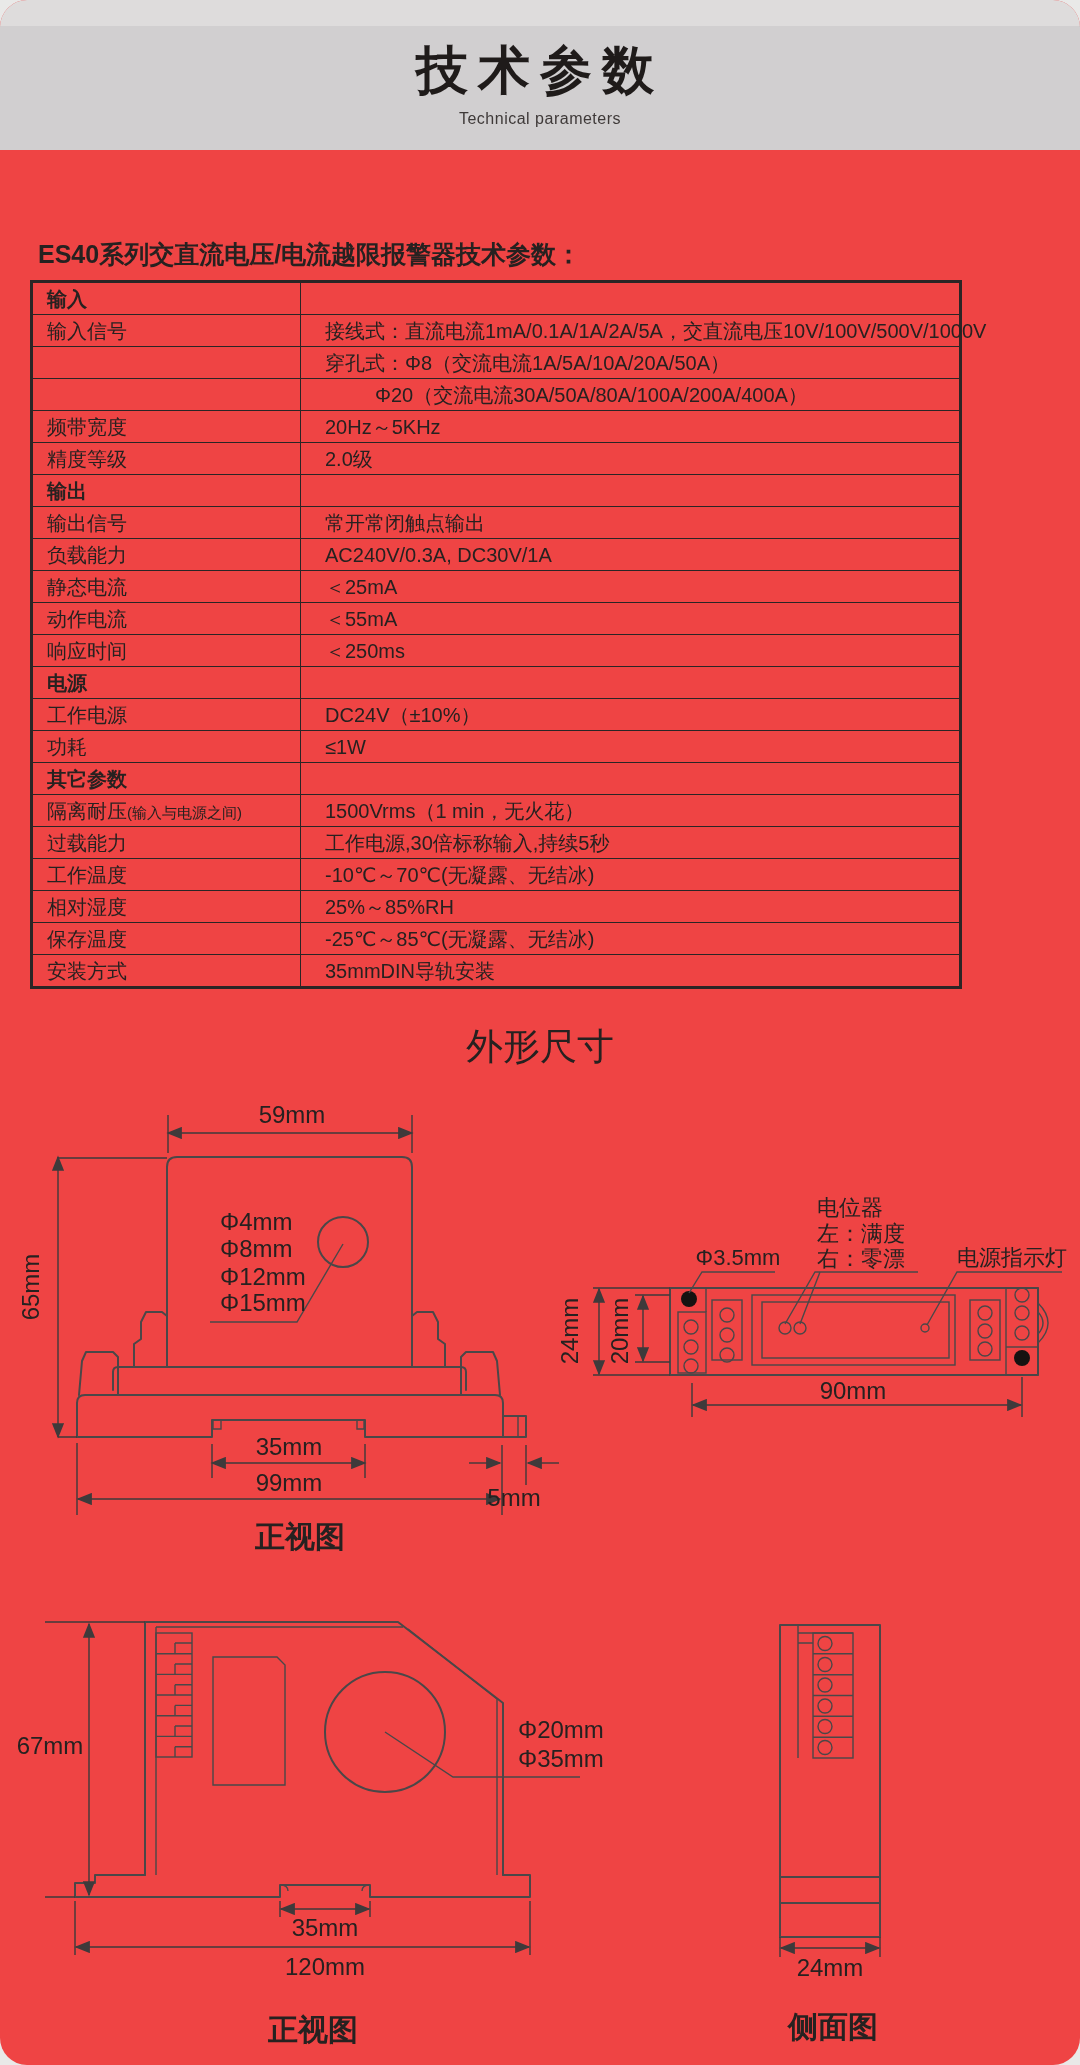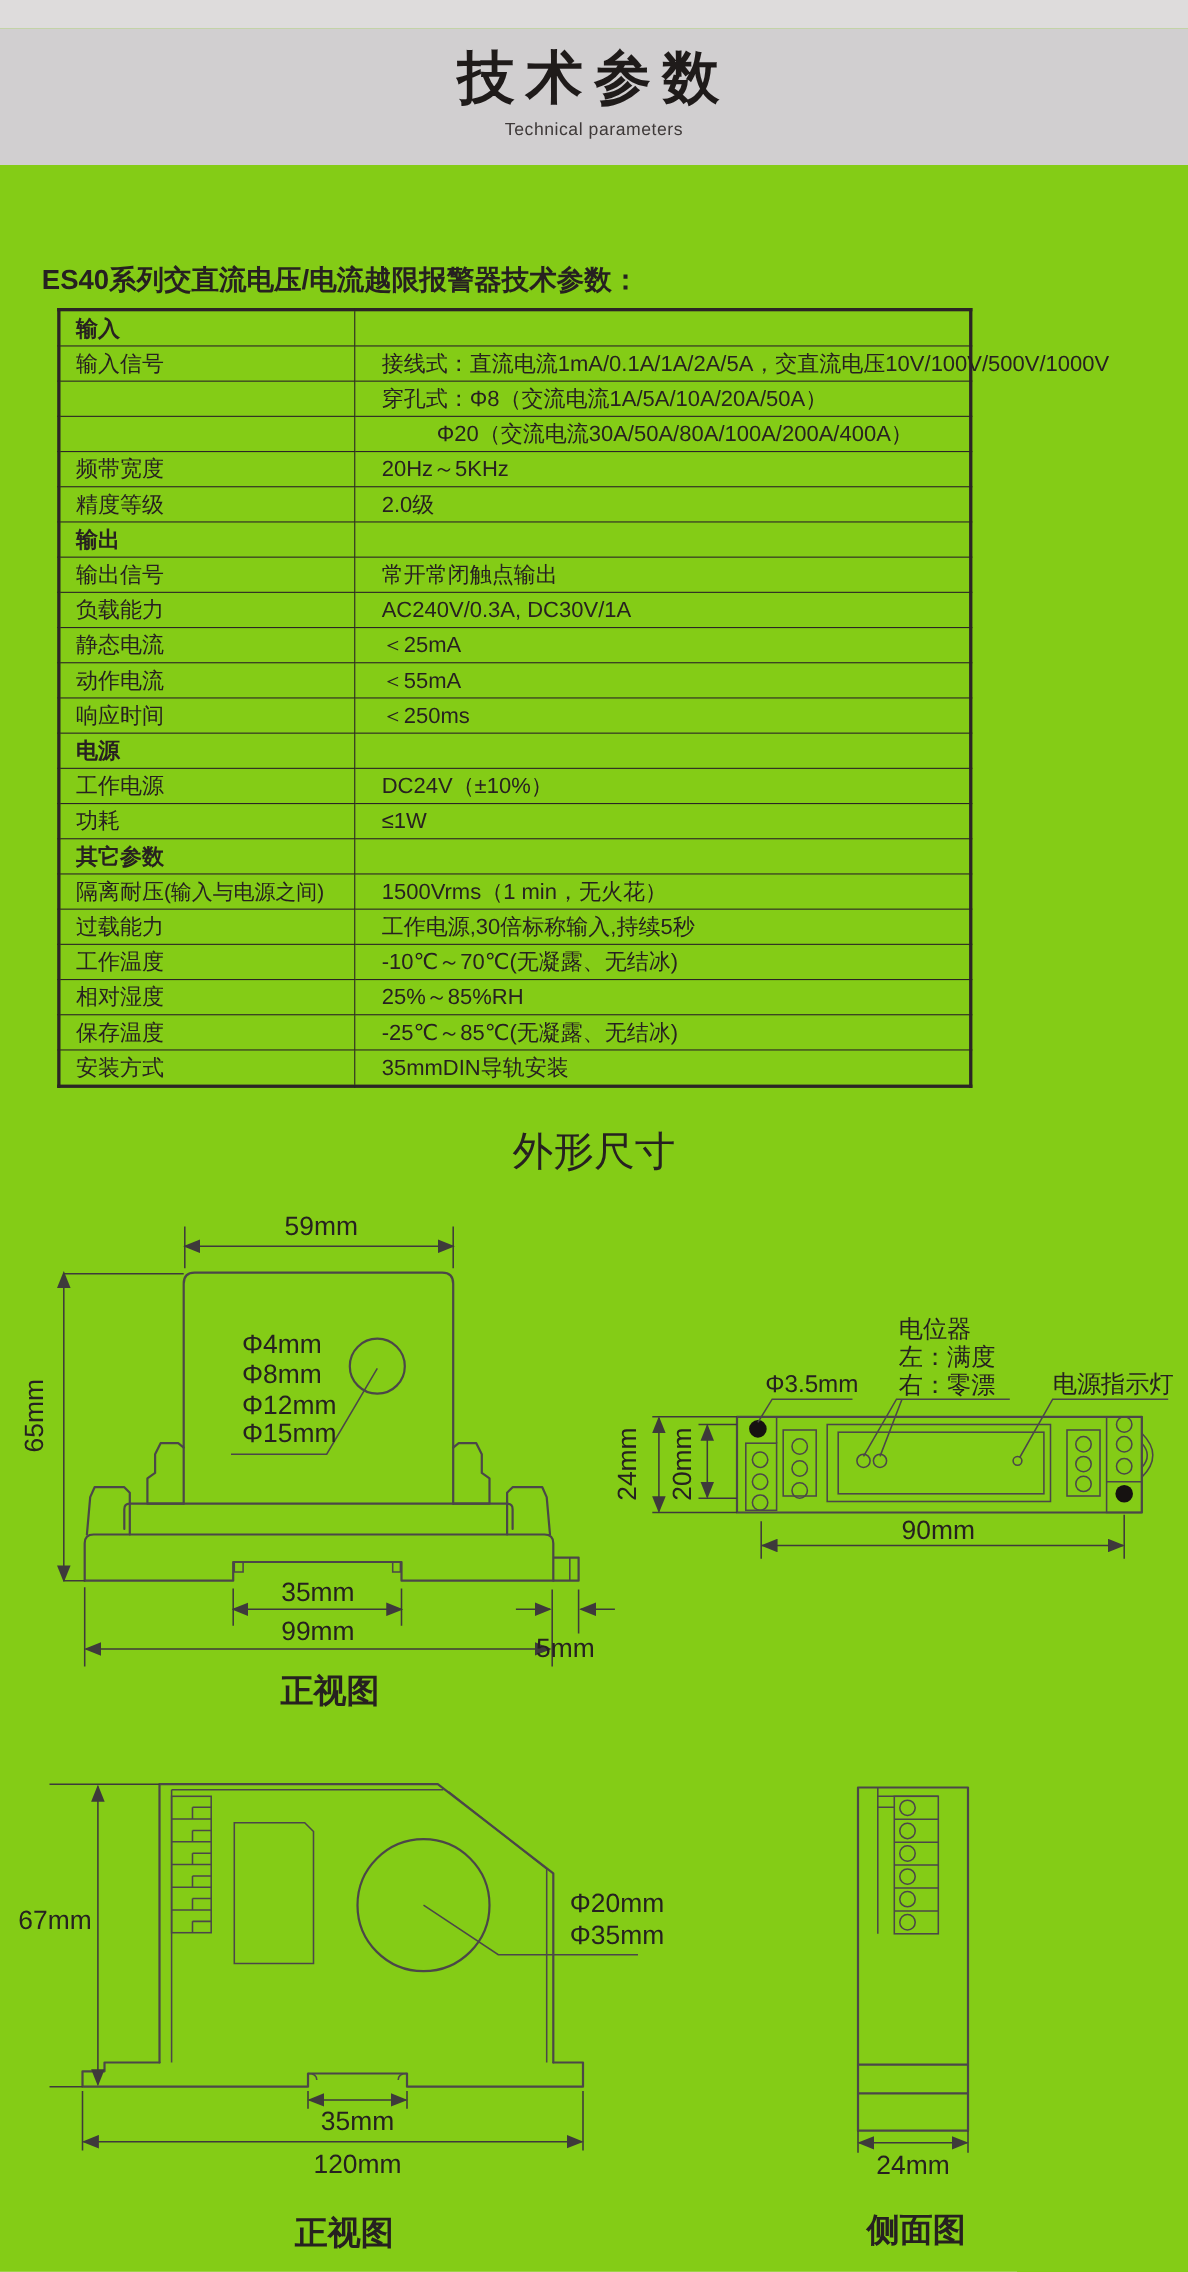--- a/index.html
+++ b/index.html
@@ -1,29 +1,29 @@
 <!DOCTYPE html>
 <html><head>
 <meta charset="utf-8">
 <style>
   html,body{margin:0;padding:0;}
   body{font-family:"Liberation Sans","DejaVu Sans",sans-serif;background:#e9e9e8;}
-  .page{position:relative;width:1080px;height:2065px;margin:0 auto;background:#84cc16;overflow:hidden;color:#272120;}
+  .page{position:relative;width:1080px;height:2065px;margin:0 auto;background:#ef4444;overflow:hidden;color:#272120;border-radius:27px;}
   .top-strip{position:absolute;left:0;top:0;width:1080px;height:26px;background:#dedcdc;}
   .banner{position:absolute;left:0;top:26px;width:1080px;height:124px;background:#d1cfd0;text-align:center;}
   .banner .title{margin-top:10px;font-size:52px;font-weight:700;letter-spacing:10px;color:#1f1b1a;}
   .banner .subtitle{margin-top:4px;font-size:16px;letter-spacing:0.5px;color:#3e3938;}
   .intro{position:absolute;left:38px;top:238px;font-size:25px;font-weight:700;color:#262120;}
-  table.spec{position:absolute;left:52px;top:280px;width:832px;border-collapse:collapse;table-layout:fixed;border:3px solid #2b2525;}
+  table.spec{position:absolute;left:30px;top:280px;width:932px;border-collapse:collapse;table-layout:fixed;border:3px solid #2b2525;}
   table.spec td{border:1.5px solid #2b2525;height:31px;padding:0 0 0 14px;font-size:20px;font-weight:500;color:#272120;white-space:nowrap;overflow:visible;line-height:1;}
   table.spec td.c1{width:253px;}
   table.spec td.c2{padding-left:24px;}
   table.spec td.c2.ind{padding-left:74px;}
   table.spec tr.section td{font-weight:700;}
-  table.spec td .small{font-size:19px;font-weight:500;text-align:right;}
+  table.spec td .small{font-size:15px;font-weight:500;text-align:right;}
   .outline-title{position:absolute;left:0;top:1022px;width:1080px;text-align:center;font-size:37px;font-weight:400;color:#262120;}
   svg{position:absolute;overflow:visible;}
   svg text{fill:#262120;font-family:"Liberation Sans","DejaVu Sans",sans-serif;}
   .ln{stroke:#4b4748;fill:none;stroke-width:2;stroke-linejoin:round;stroke-linecap:round;}
   .thin{stroke:#4b4748;fill:none;stroke-width:1.4;}
   .dim{stroke:#3e3a3b;fill:none;stroke-width:1.4;}
   .dot{fill:#161211;stroke:none;}
   .dtxt{font-size:24px;font-weight:500;}
   .ltxt{font-size:22px;font-weight:500;}
   .cap{font-size:30px;font-weight:700;}

